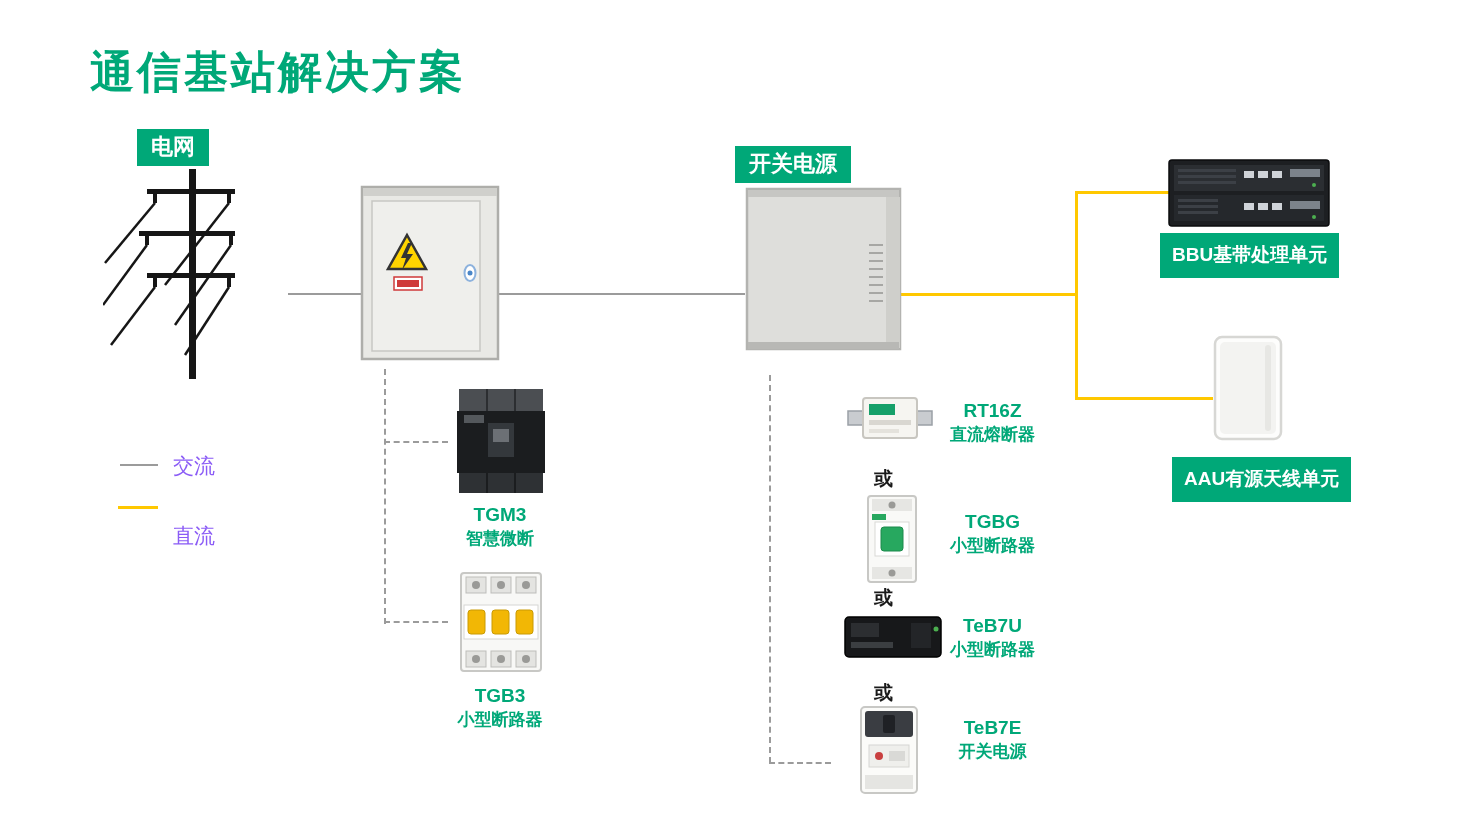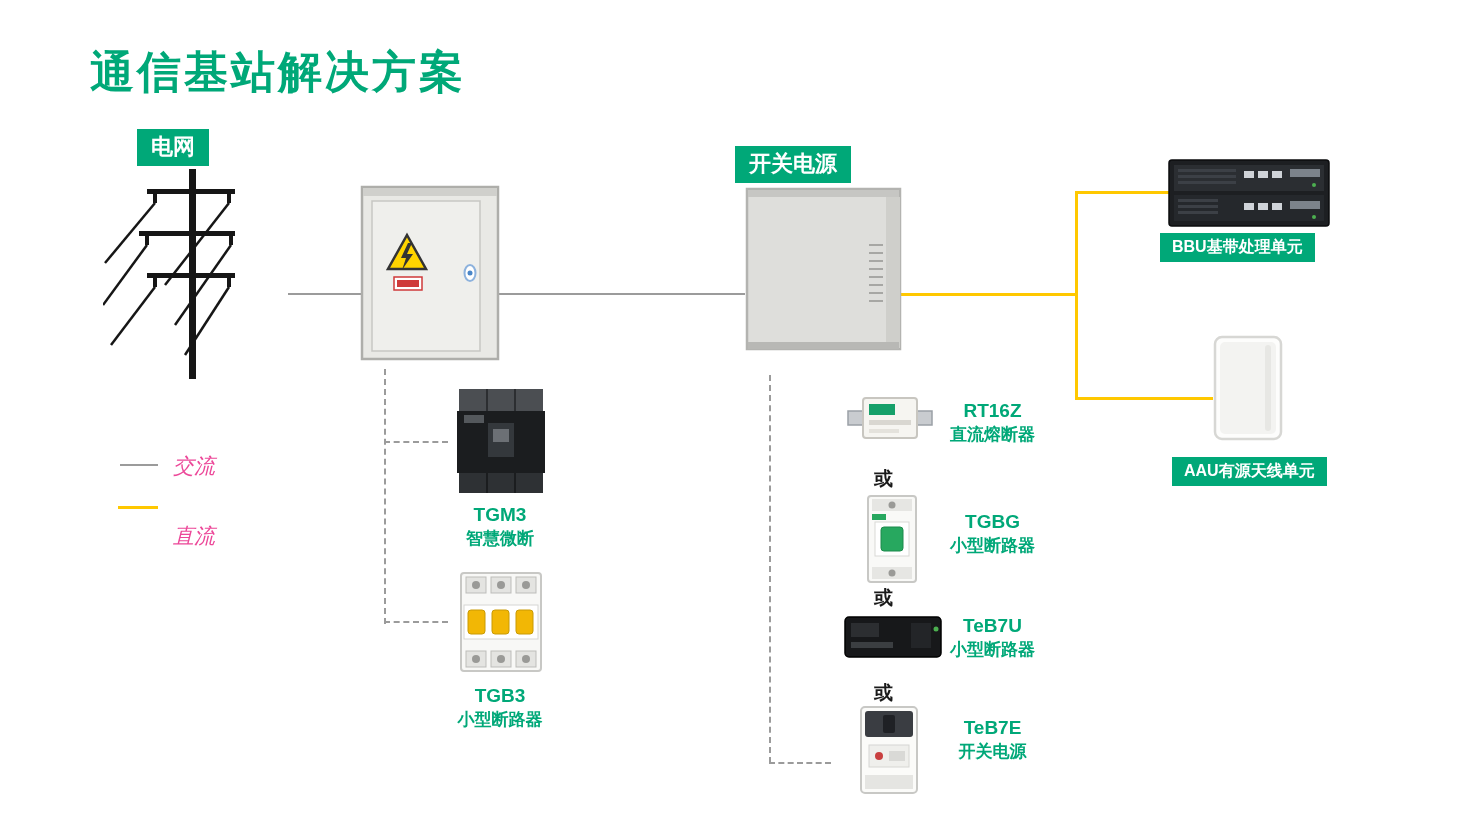--- a/index.html
+++ b/index.html
@@ -2,25 +2,25 @@
 <html><head>
 <meta charset="utf-8">
 <style>
   * { margin:0; padding:0; box-sizing:border-box; }
   html,body { background:#ffffff; }
   body { font-family:"Liberation Sans","DejaVu Sans",sans-serif; }
   .canvas { position:relative; width:1475px; height:831px; background:#ffffff; overflow:hidden; }
   .abs { position:absolute;margin-top:17px; }
   .title { color:#00A878; font-size:44px; font-weight:bold; letter-spacing:3px; }
   .badge { background:#00A878; color:#ffffff; font-weight:bold; font-size:22px; padding:4px 14px; display:inline-block; line-height:1.3; white-space:nowrap; }
-  .badge.small { font-size:16px; padding:4px 12px; }
+  .badge.small { font-size:19px; padding:10px 12px; }
   .prod-name { color:#00A878; font-weight:bold; font-size:19px; text-align:center; }
   .prod-desc { color:#00A878; font-weight:bold; font-size:17px; text-align:center; }
   .or { color:#1a1a1a; font-weight:bold; font-size:19px; }
-  .legend-text { color:#ec4899; font-size:21px;font-style:italic; }
+  .legend-text { color:#8b5cf6; font-size:21px; }
   .line-ac { background:#9b9b9b; height:2px; }
   .line-dc { background:#FFC800; }
   .dash-v { border-left:2px dashed #9b9b9b; width:0; }
   .dash-h { border-top:2px dashed #9b9b9b; height:0; }
 </style>
 </head>
 <body>
 
 <div class="canvas">
 

